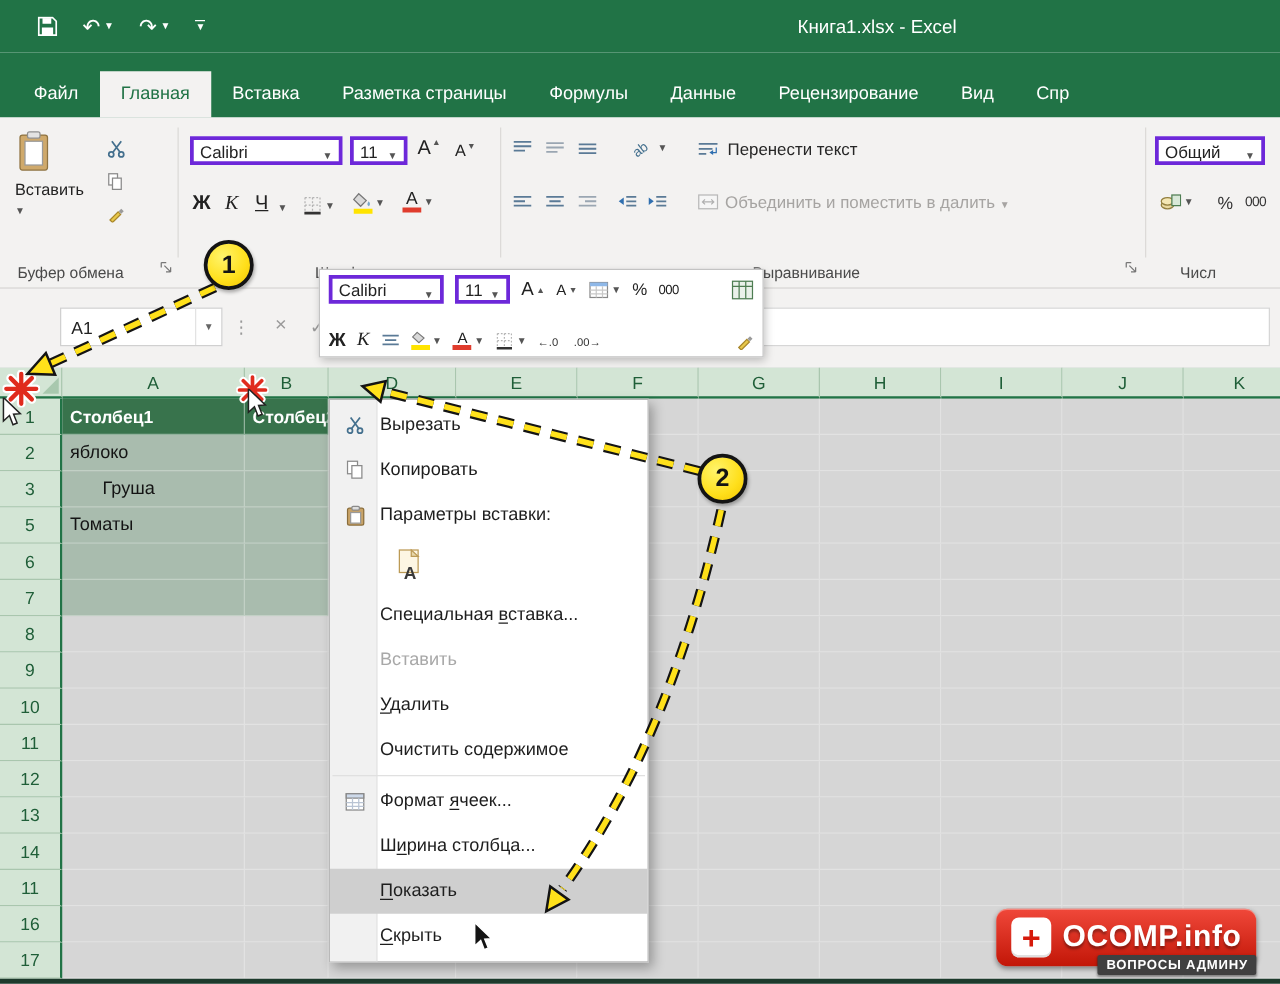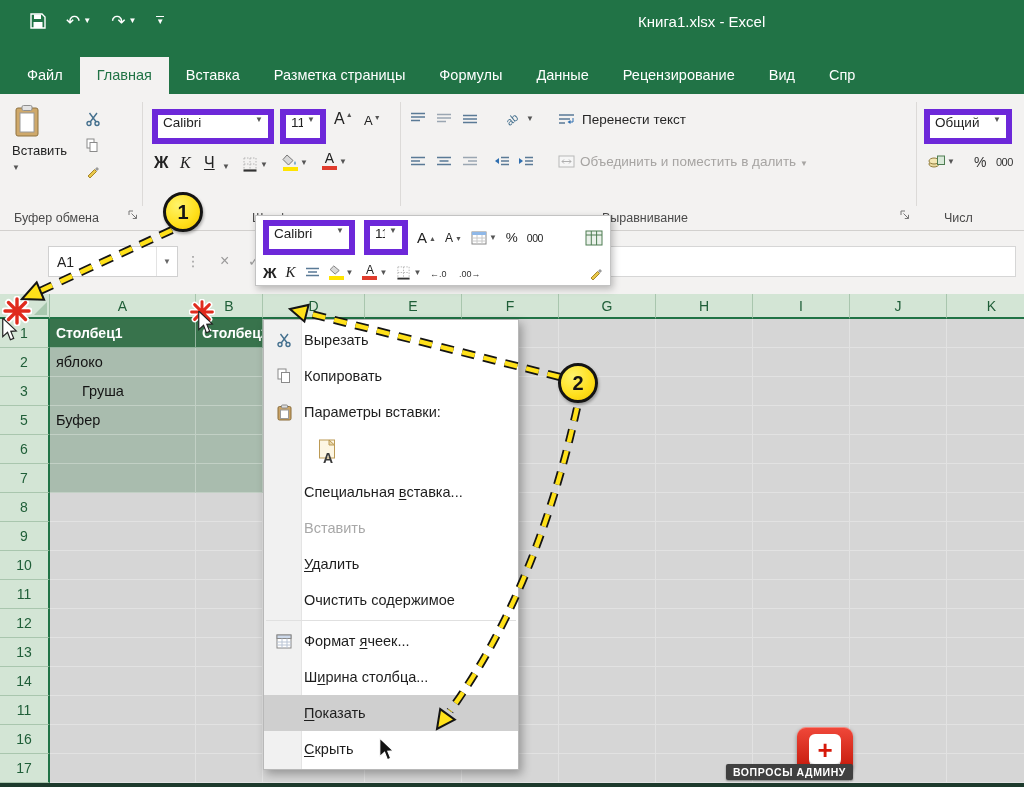--- a/index.html
+++ b/index.html
@@ -13,21 +13,21 @@
   .qbtn{display:flex;align-items:center;gap:3px;color:#fff;font-size:17px;line-height:1;}
   .caret8{font-size:8px;}
   .wtitle{position:absolute;left:638px;top:0;height:42px;display:flex;align-items:center;font-size:15px;}
   
   .tabsbar{position:absolute;left:0;top:42px;width:1024px;height:52px;background:#217346;display:flex;align-items:flex-end;padding-left:10px;box-sizing:border-box;}
   .tab{color:#fff;font-size:14.5px;padding:10px 17px 11px 17px;white-space:nowrap;}
   .tab.active{background:#f3f2f1;color:#217346;}
   
   .ribbon{position:absolute;left:0;top:94px;width:1024px;height:137px;background:#f3f2f1;border-bottom:1px solid #d2d0ce;box-sizing:border-box;}
   .vsep{position:absolute;top:8px;bottom:24px;width:1px;background:#dcdad8;}
-  .combo{border:6px solid #6d28d9;background:#fff;height:35px;display:flex;align-items:flex-start;padding:0 5px;font-size:13.5px;color:#222;box-sizing:border-box;gap:4px;}
+  .combo{border:3px solid #6d28d9;background:#fff;height:23px;display:flex;align-items:flex-end;padding:0 5px;font-size:13.5px;color:#222;box-sizing:border-box;gap:4px;}
   .combo span:first-child{flex:1;overflow:hidden;white-space:nowrap;}
   .ccaret{font-size:8px;color:#555;}
   .fbtn{display:inline-flex;align-items:flex-start;color:#222;cursor:default;gap:1px;}
   .tinyup{font-size:7px;color:#555;margin-top:1px;}
   .stack{display:inline-flex;flex-direction:column;align-items:center;gap:1px;}
   .bar{width:15px;height:4px;display:block;}
   .grplabel{position:absolute;bottom:5px;font-size:12.5px;color:#4a4a4a;}
   
   .frow{position:absolute;left:0;top:231px;width:1024px;height:63px;background:#f3f2f1;}
   .namebox{position:absolute;left:48px;top:15px;width:130px;height:31px;background:#fff;border:1px solid #d0d0d0;box-sizing:border-box;display:flex;align-items:center;font-size:14px;color:#222;}
@@ -356,21 +356,21 @@
         <div class="cell" style="width: 102px;"></div>
         <div class="cell" style="width: 97px;"></div>
         <div class="cell" style="width: 97px;"></div>
         <div class="cell" style="width: 97px;"></div>
         <div class="cell" style="width: 97px;"></div>
         <div class="cell" style="width: 97px;"></div>
         <div class="cell" style="width: 97px;"></div>
         <div class="cell" style="width: 90px;"></div>
       </div>
       <div class="grow">
-        <div class="cell tb" style="width: 146px;">Буфер</div>
+        <div class="cell tb" style="width: 146px;">Томаты</div>
         <div class="cell tb" style="width: 67px;"></div>
         <div class="cell" style="width: 102px;"></div>
         <div class="cell" style="width: 97px;"></div>
         <div class="cell" style="width: 97px;"></div>
         <div class="cell" style="width: 97px;"></div>
         <div class="cell" style="width: 97px;"></div>
         <div class="cell" style="width: 97px;"></div>
         <div class="cell" style="width: 97px;"></div>
         <div class="cell" style="width: 90px;"></div>
       </div>
@@ -726,15 +726,16 @@
     <path class="ay" d="M577 408 Q536 592 450 711"></path>
   <polygon class="ah" points="437,729 440.2,709.1 454.8,719.7"></polygon>
 </svg>
 
 <div class="callout" style="left:163px;top:192px;">1</div>
 <div class="callout" style="left:558px;top:363px;">2</div>
 
 <div class="wm">
   <div class="wmbox">
     <span class="wmplus">+</span>
+    <span class="wmtitle">OCOMP.info</span>
   </div>
   <span class="wmsub">ВОПРОСЫ АДМИНУ</span>
 </div>
 
 </body></html>

